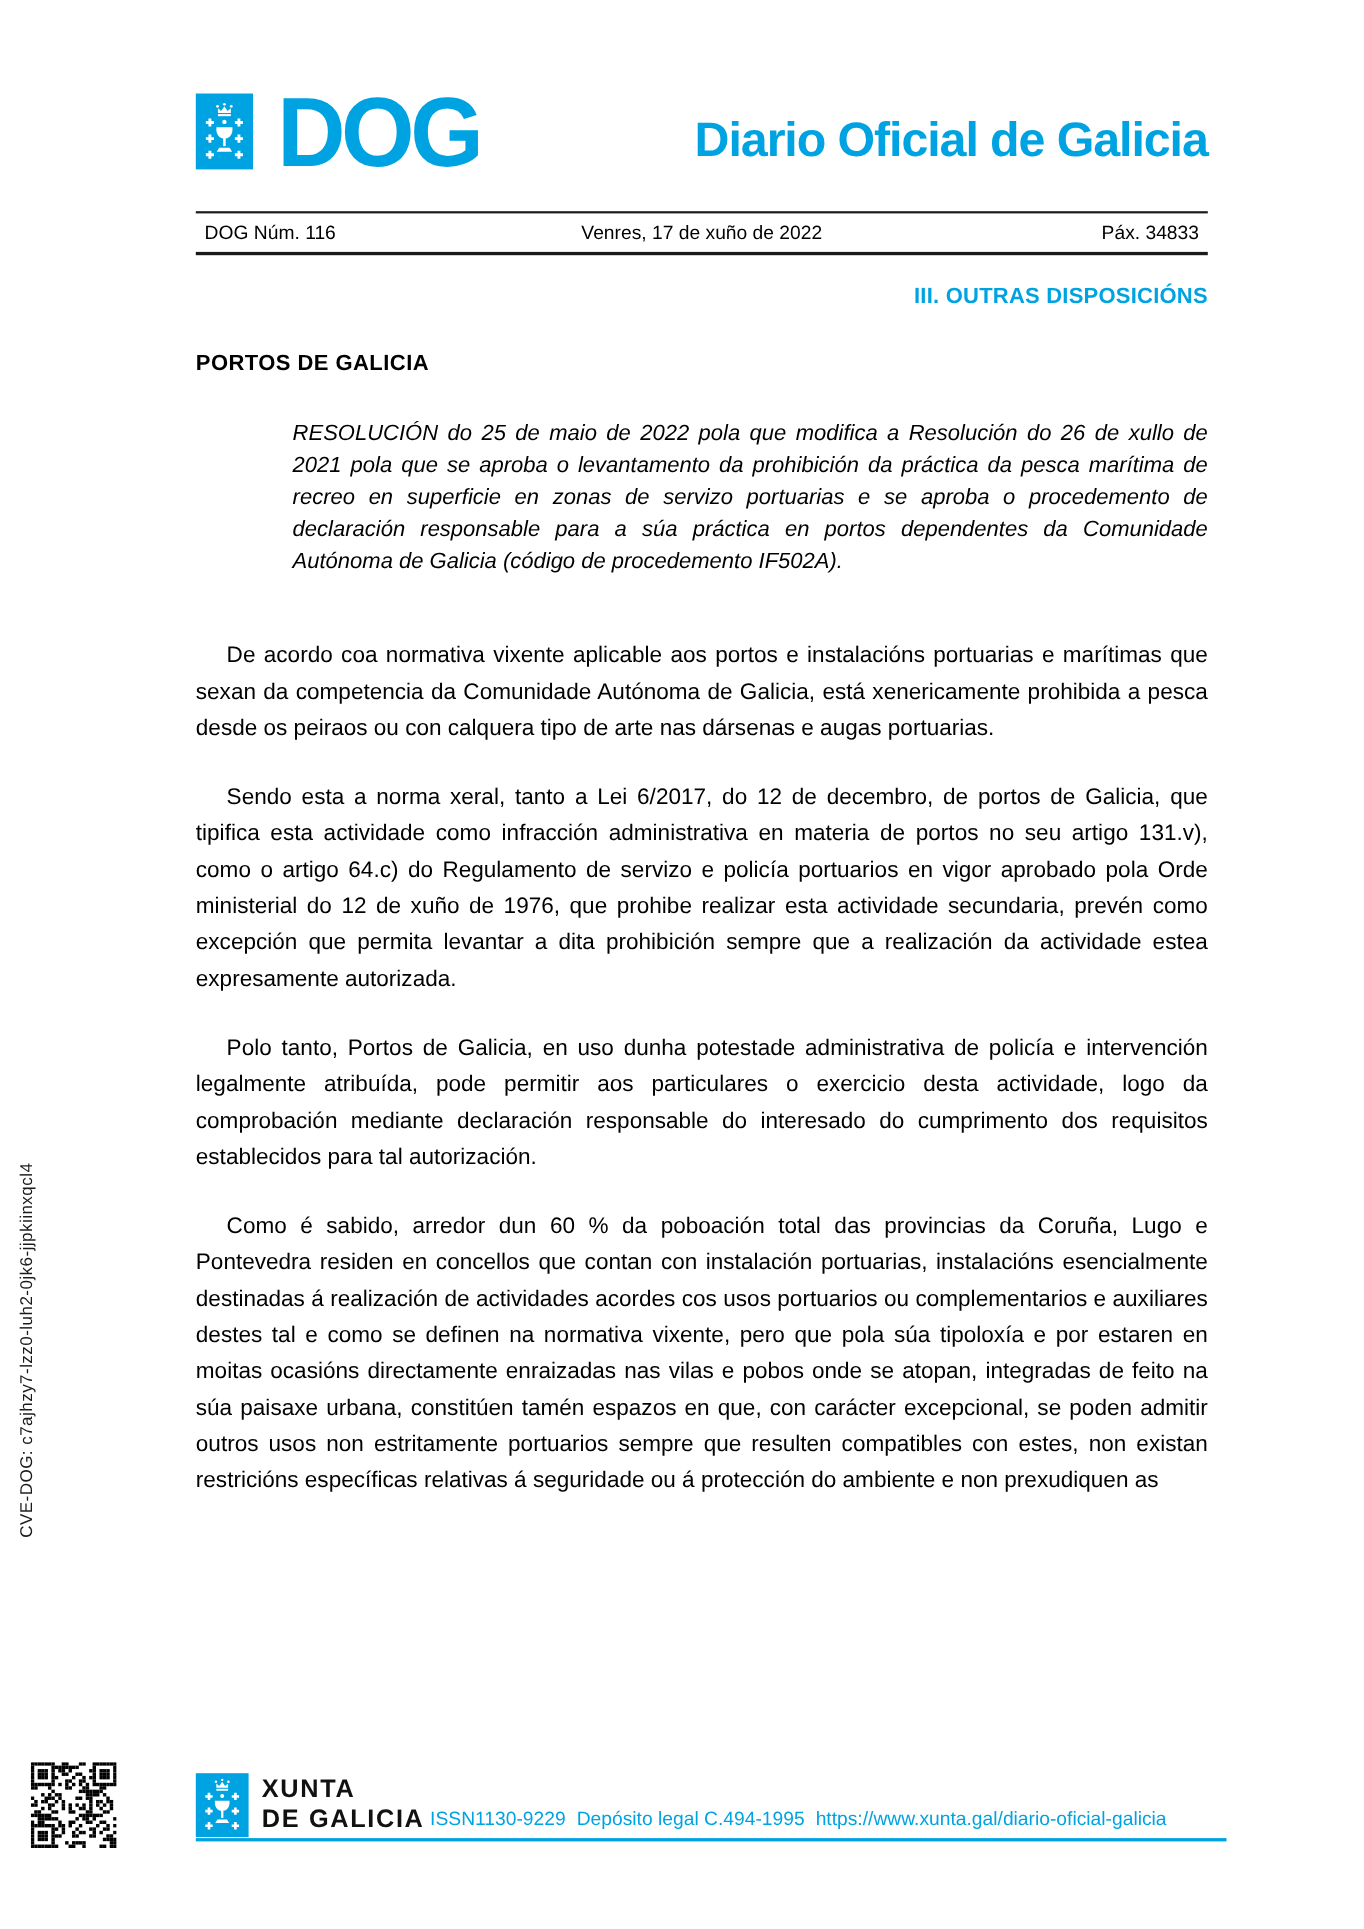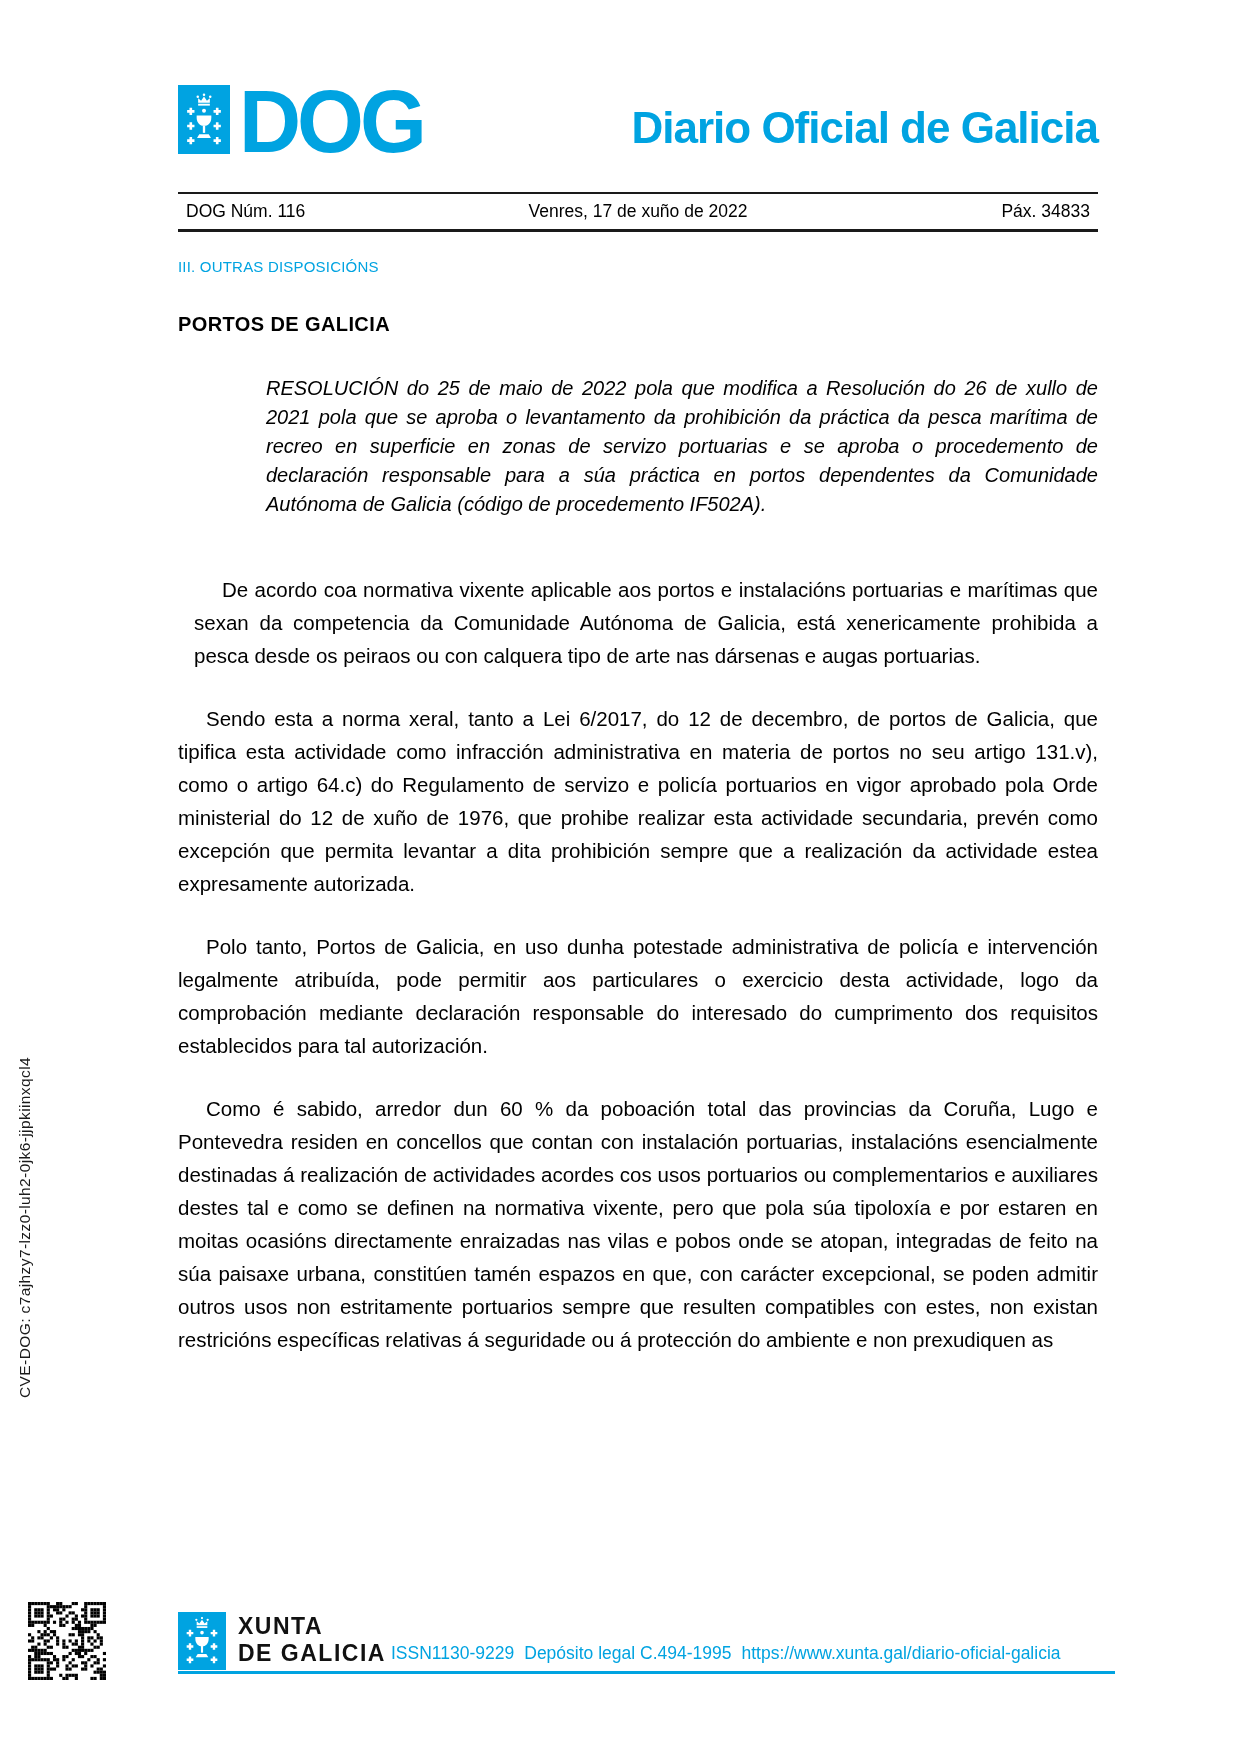--- a/index.html
+++ b/index.html
@@ -4,41 +4,41 @@
 <style>
   html,body{margin:0;padding:0;background:#e9e9e9;}
   .page{
     position:relative; width:1240px; height:1754px; margin:0 auto;
     background:#ffffff; overflow:hidden;
     font-family:"Liberation Sans", sans-serif; color:#000;
   }
   
   .masthead{position:absolute; left:178px; top:82px; width:920px; height:72px;
     display:flex; justify-content:space-between; align-items:flex-end;}
-  .brand{display:flex; align-items:flex-end; gap:9px;}
+  .brand{display:flex; align-items:flex-end; gap:22px;}
   .shield-box{width:52px; height:69px; background:var(--accent); display:flex; align-items:center; justify-content:center;}
   .dog-logotype{font-size:86px; font-weight:900; line-height:64px; letter-spacing:-4px; color:var(--accent);
     transform:scaleY(1.04); transform-origin:bottom left;}
   .masthead-title{font-size:44px; font-weight:600; letter-spacing:-1px; line-height:1; color:var(--accent); padding-bottom:4px;}
   
   .rule-top{position:absolute; left:178px; top:192px; width:920px; height:2px; background:#1a1a1a;}
   .rule-bottom{position:absolute; left:178px; top:229px; width:920px; height:3px; background:#1a1a1a;}
   .header-info{position:absolute; left:178px; top:196px; width:920px; height:30px;
     display:flex; align-items:center; font-size:17.5px; color:#000000;}
   .hi-left{flex:1; text-align:left; padding-left:8px;}
   .hi-center{flex:1.4; text-align:center;}
   .hi-right{flex:1; text-align:right; padding-right:8px;}
   
   .content{position:absolute; left:178px; top:258px; width:920px;}
-  .h-section{font-size:15px; font-weight:400; color:var(--accent); letter-spacing:0.2px; margin:0;}
+  .h-section{font-size:20px; font-weight:700; color:var(--accent); letter-spacing:0.2px; margin:0;text-align:right;}
   .h-org{font-size:20px; font-weight:700; color:#000; letter-spacing:0.4px; margin:38px 0 0 0;}
   .abstract{margin:38px 0 0 88px; font-size:20px; font-style:italic; line-height:29px; text-align:justify;}
   .antecedentes{margin:56px 0 0 0; font-size:20.5px;}
   .body-par{margin:30px 0 0 0; font-size:20.5px; line-height:33px; text-align:justify; text-indent:28px;}
-  .body-par.first{margin-top:54px;margin-left:16px;}
+  .body-par.first{margin-top:54px;}
   
   .cve-vertical{position:absolute; left:16px; top:1398px; width:372px; height:22px;
     transform-origin:0 0; transform:rotate(-90deg);
     font-size:15.5px; letter-spacing:0.4px; color:#1a1a1a; white-space:nowrap;}
   
   .qr{position:absolute; left:28px; top:1602px; width:78px; height:78px;}
   .footer-logo-box{position:absolute; left:178px; top:1612px; width:48px; height:58px; background:var(--accent);
     display:flex; align-items:center; justify-content:center;}
   .footer-logo-text{position:absolute; left:238px; top:1613px; font-weight:700; color:#111;
     font-size:23px; line-height:27px; letter-spacing:1.5px;}

